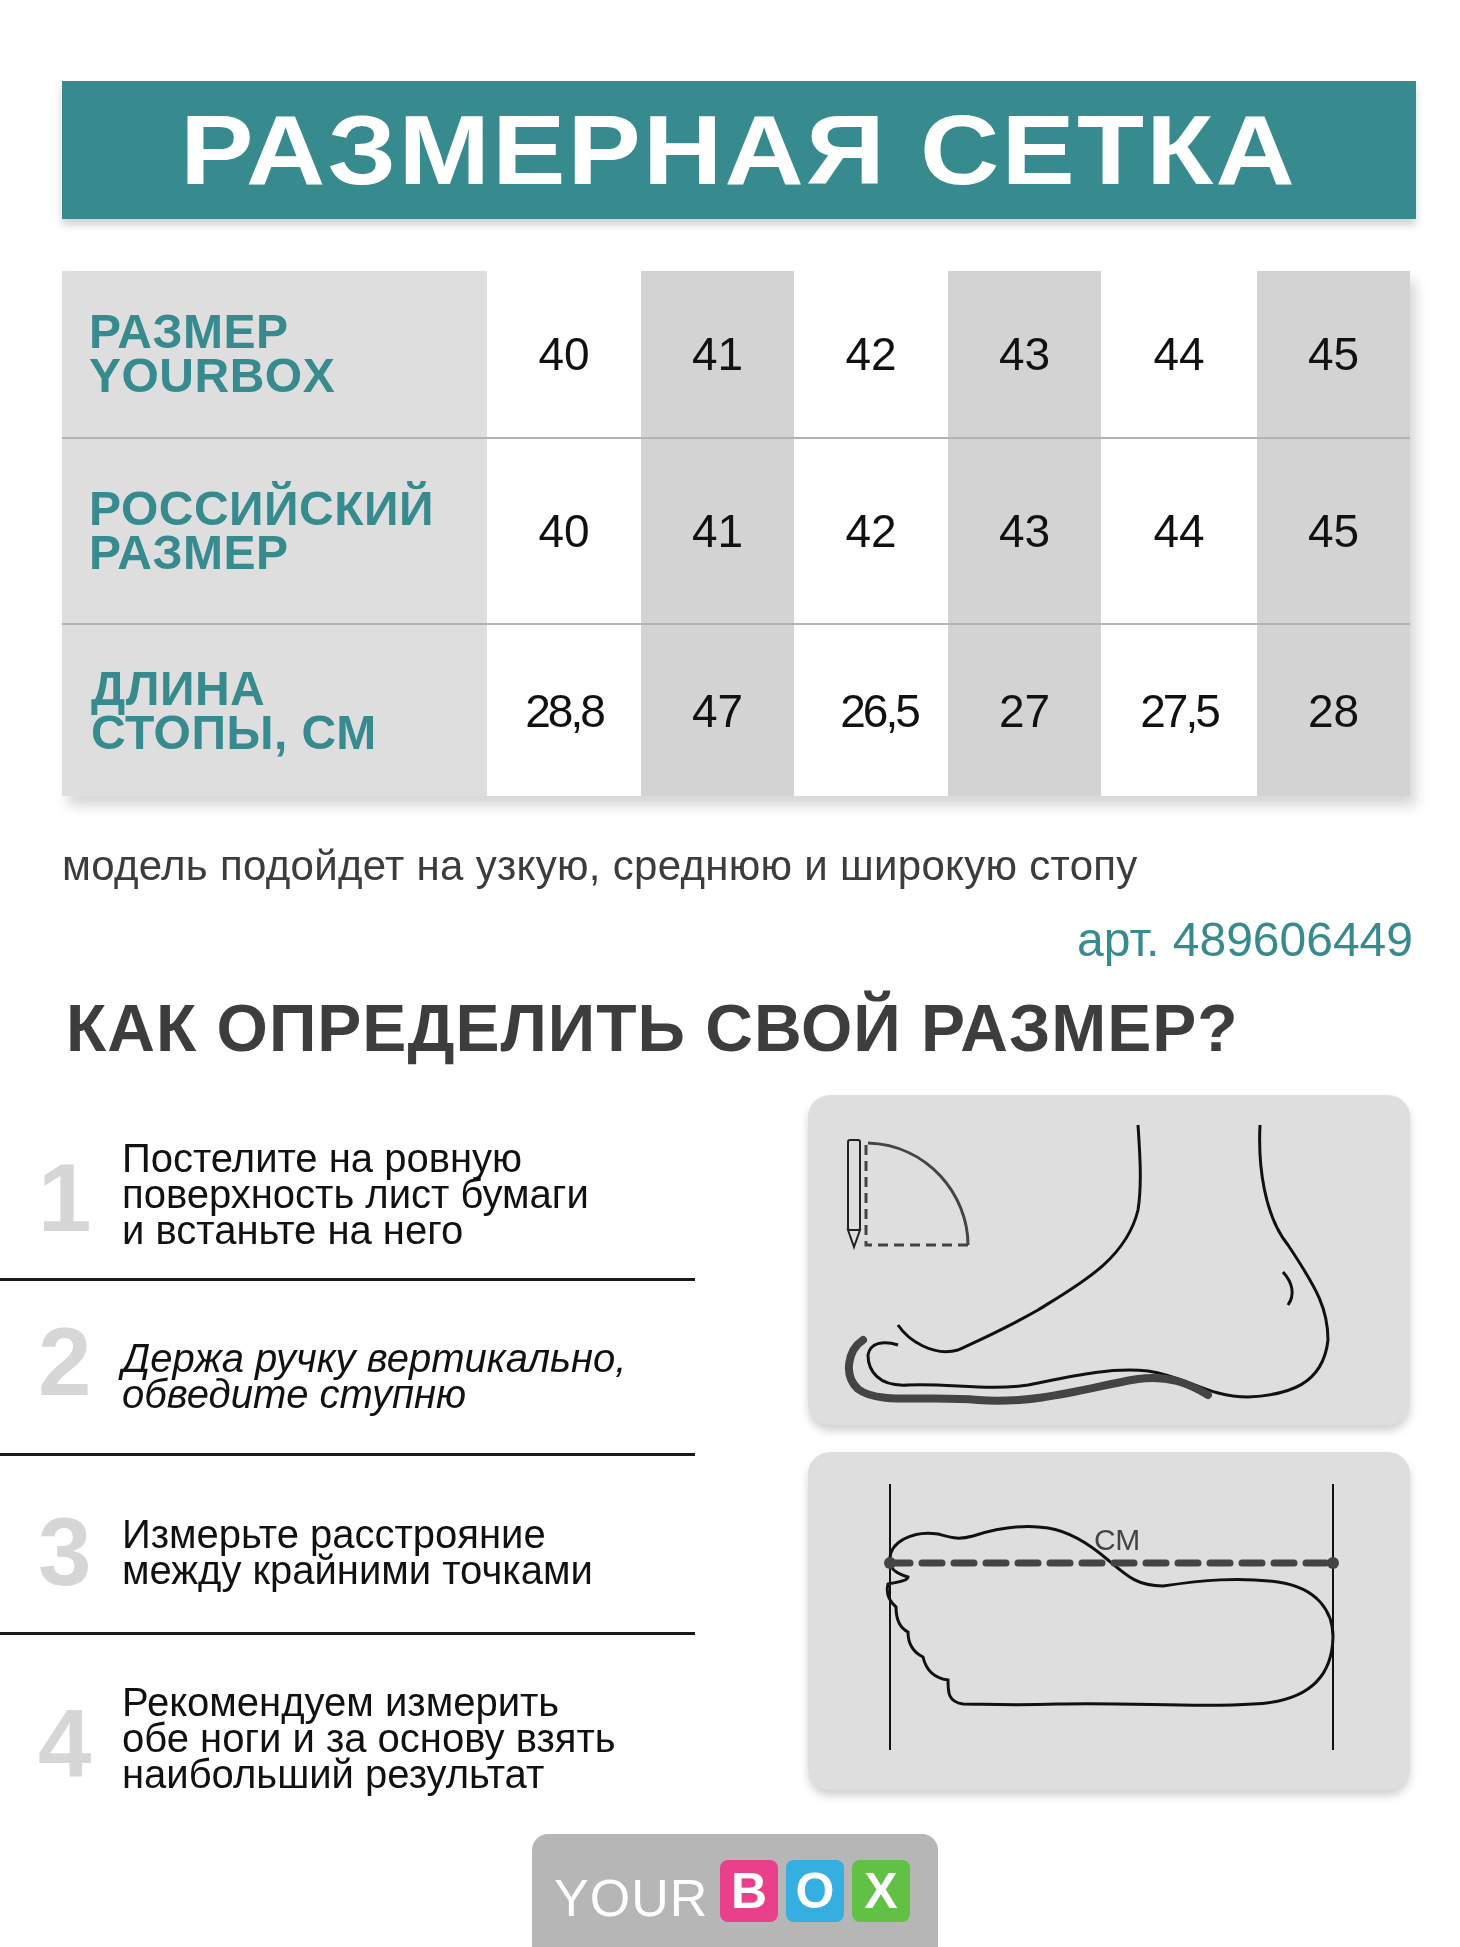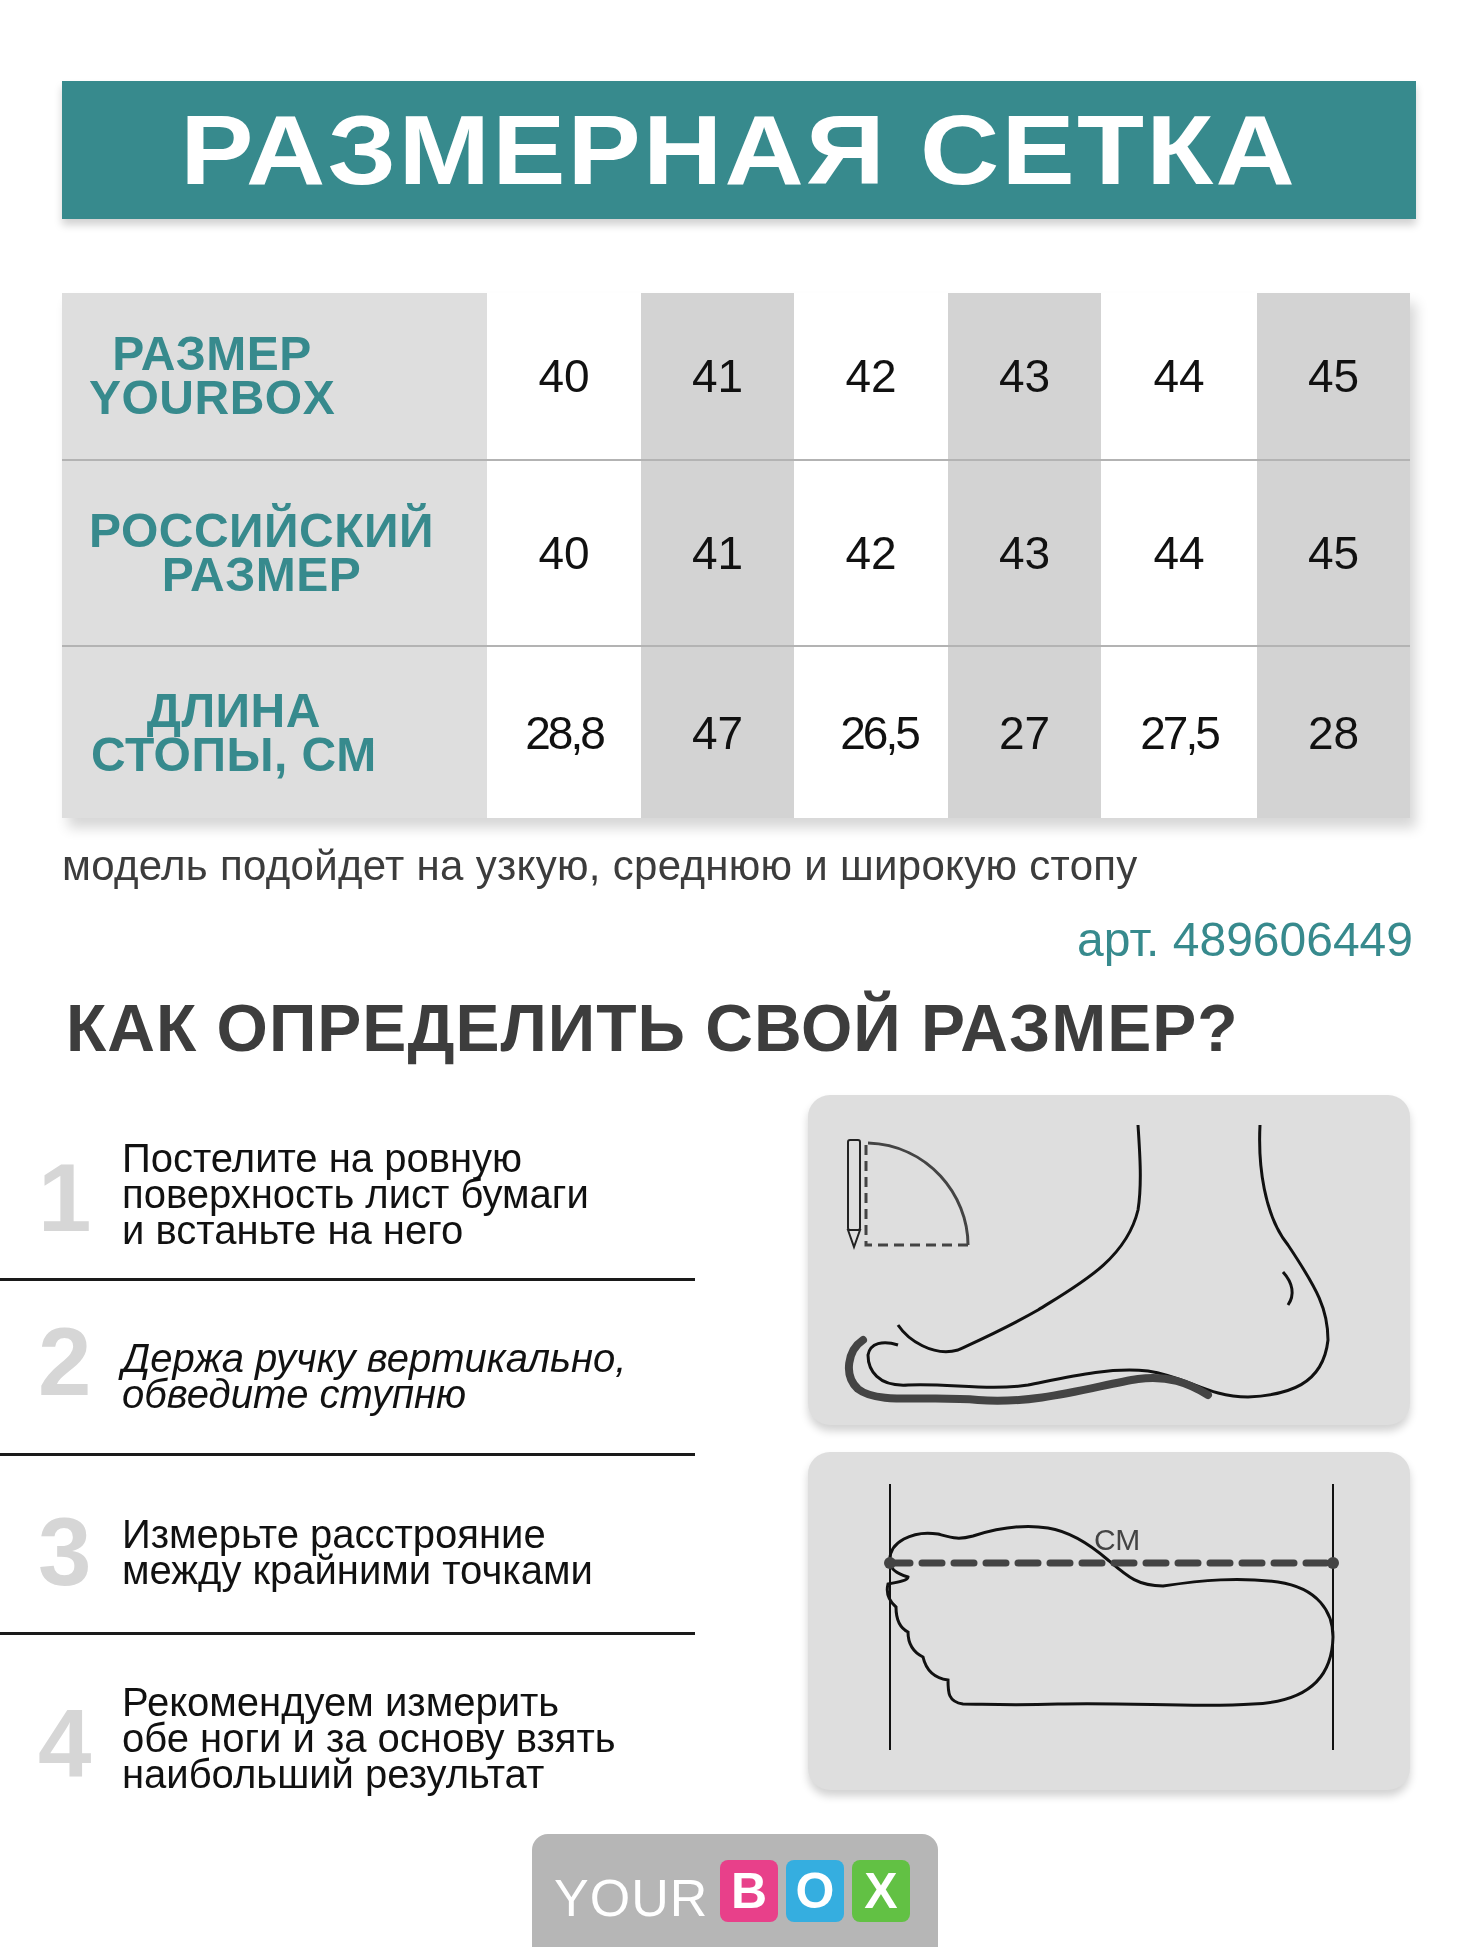--- a/index.html
+++ b/index.html
@@ -12,24 +12,23 @@
     box-shadow: 0 6px 8px rgba(0,0,0,0.18);
     display: flex; align-items: center; justify-content: center;
   }
   .banner-title {
     color: #ffffff; font-weight: 700; font-size: 98px; letter-spacing: 2px;
     font-family: "Liberation Sans", sans-serif;
     transform: scaleX(1.12); white-space: nowrap;
   }
 
   .size-table {
-    position: absolute; left: 62px; top: 293px; width: 1348px; height: 525px;
+    position: absolute; left: 62px; top: 271px; width: 1348px; height: 525px;
     box-shadow: 6px 10px 12px rgba(0,0,0,0.16);
     background: #fff;
-    text-align: center;
   }
   .size-table .bg-col {
     position: absolute; top: 0; height: 100%;
   }
   .row-divider {
     position: absolute; left: 0; width: 100%; height: 2px; background: #b3b3b3;
   }
   .head-cell {
     position: absolute; left: 0; width: 425px;
     display: flex; align-items: center; padding-left: 27px;

